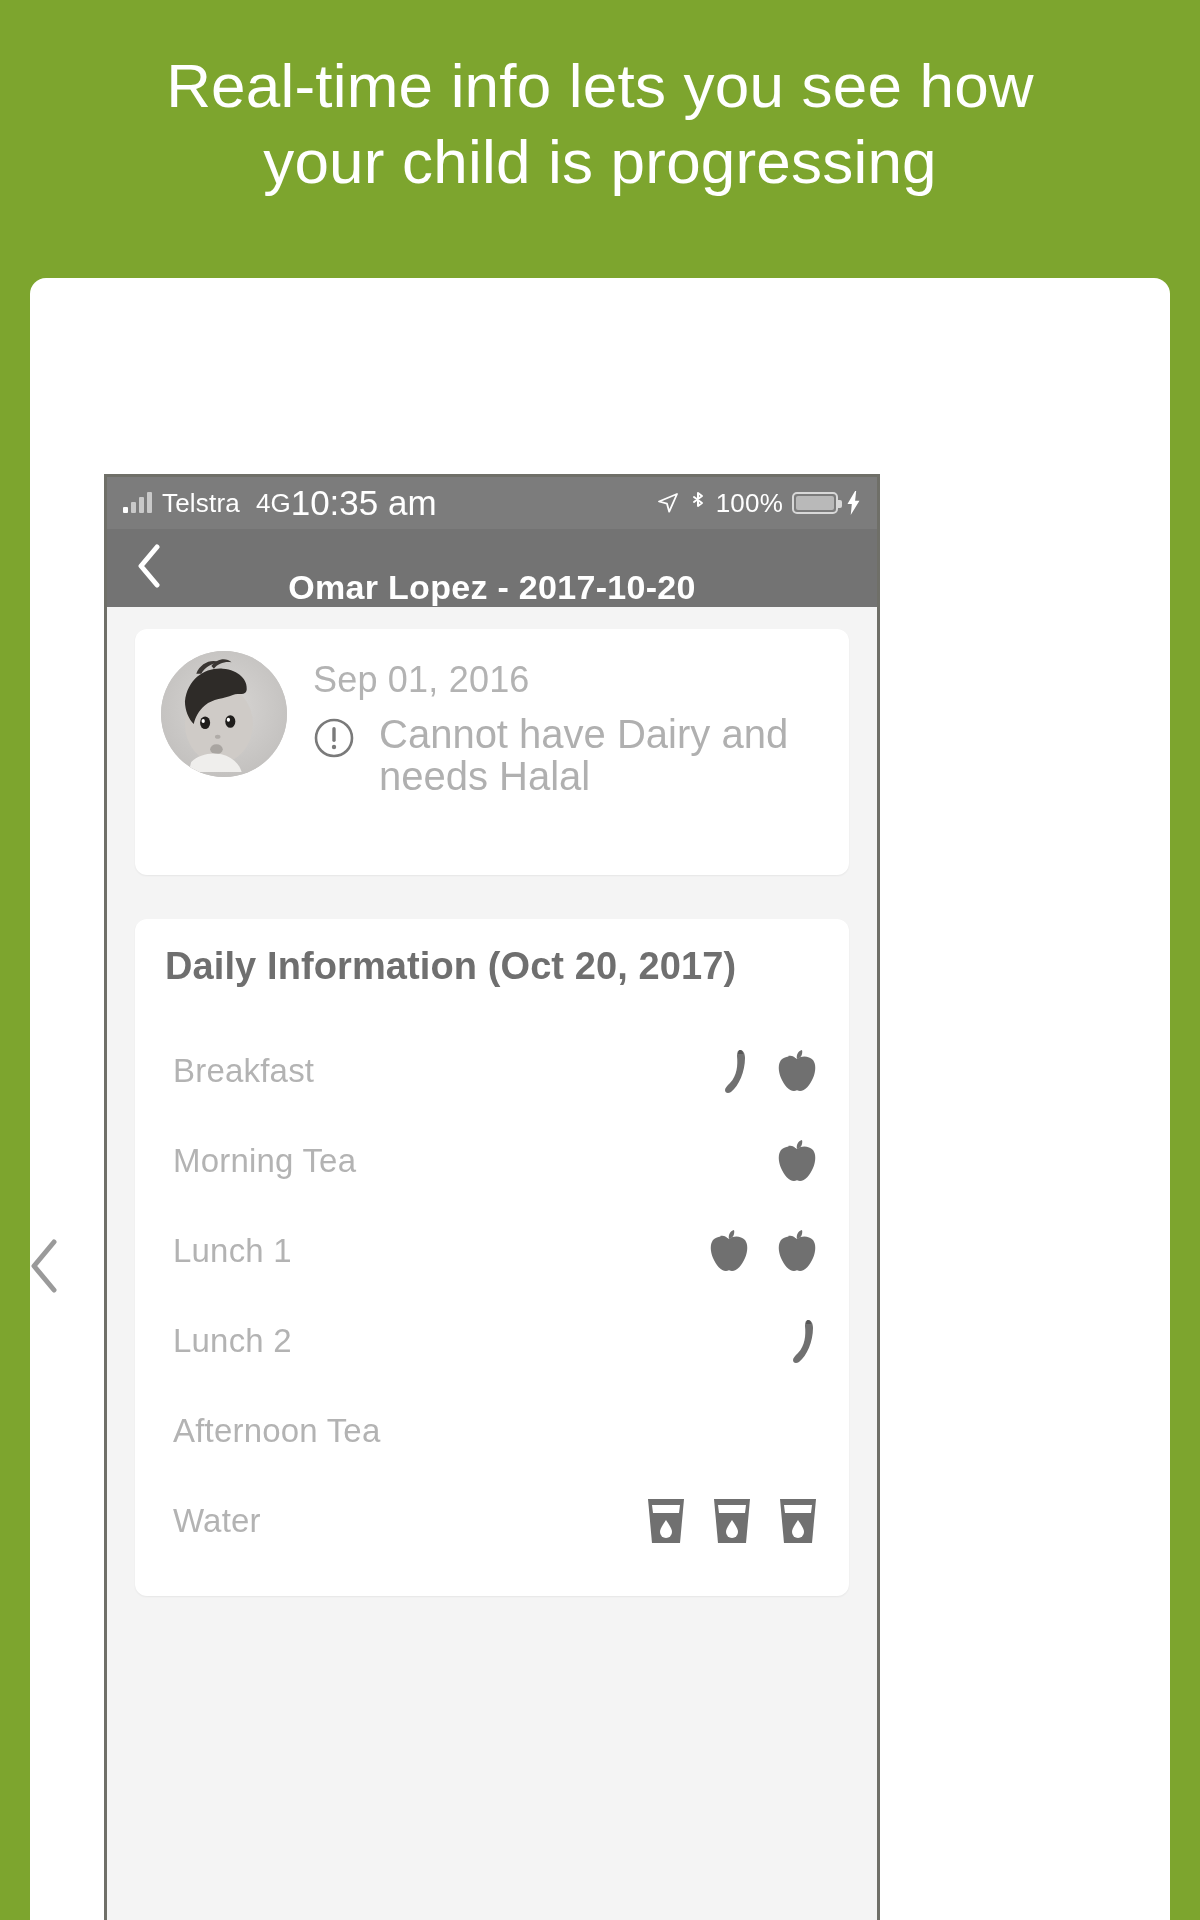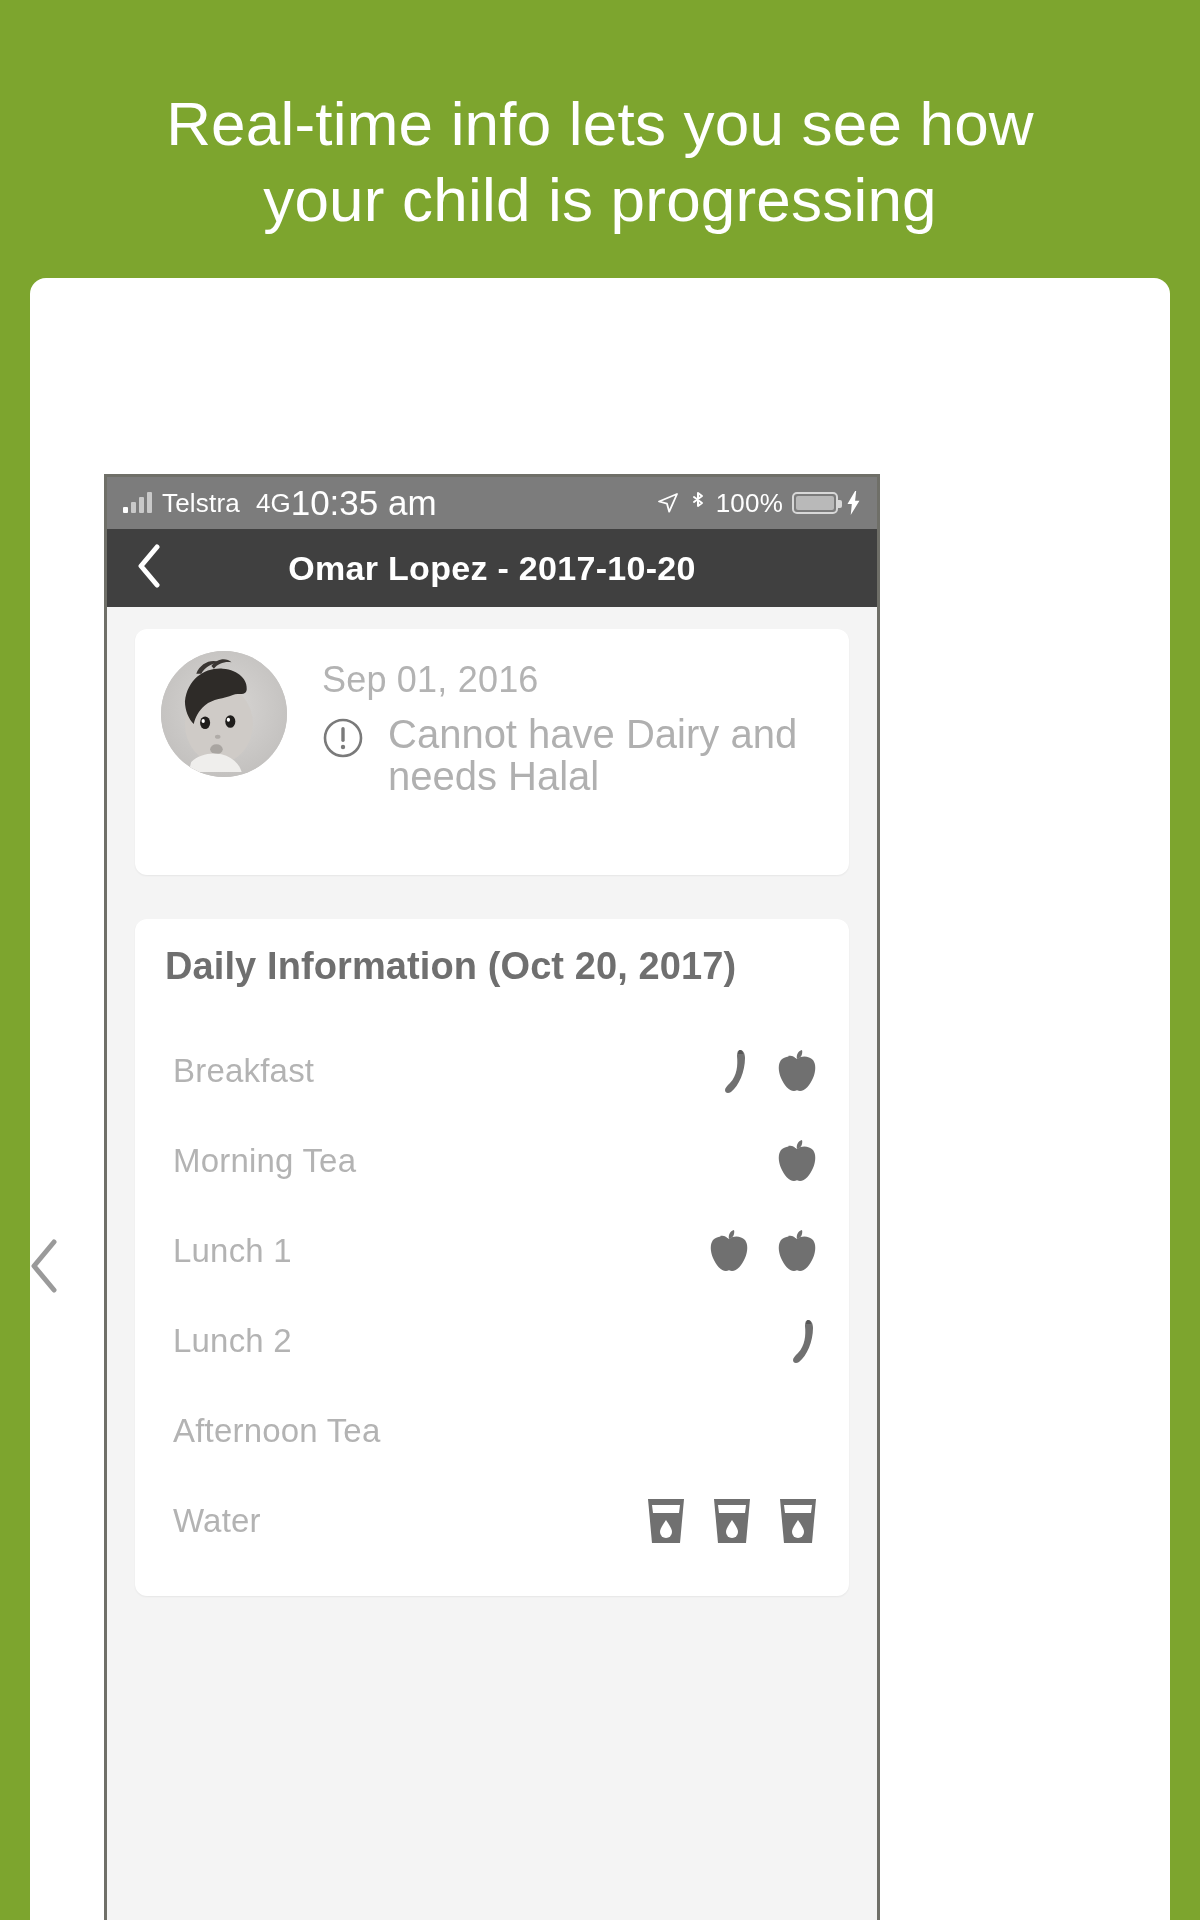--- a/index.html
+++ b/index.html
@@ -9,21 +9,21 @@
     overflow: hidden;
   }
   body {
     font-family: "Liberation Sans", sans-serif;
     background: #7da52e;
   }
 
   
   .promo {
     width: 1200px;
-    padding-top: 86px;
+    padding-top: 48px;
     text-align: center;
   }
   .promo-line {
     color: #ffffff;
     font-size: 62px;
     line-height: 76px;
     font-weight: 400;
     letter-spacing: 0.2px;
     white-space: nowrap;
   }
@@ -94,23 +94,23 @@
     border-radius: 0 2px 2px 0;
   }
   .battery > span {
     display:block; height:100%; width:100%;
     background:#b9b9b9; border-radius:2px;
   }
 
   
   .navbar {
     height: 78px;
-    background: #404040;
+    background: #737373;
     display: flex;
-    align-items: center;
+    align-items: flex-end;
     position: relative;
   }
   .nav-back {
     position: absolute;
     left: 22px;
     top: 50%;
     transform: translateY(-50%);
     width: 40px; height: 46px;
     display: flex; align-items: center; justify-content: center;
     cursor: pointer;
@@ -150,21 +150,21 @@
   .avatar {
     width: 126px; height: 126px;
     border-radius: 50%;
     flex: 0 0 auto;
     overflow: hidden;
     background: #c8c6c4;
     position: relative;
   }
   .avatar svg { display:block; width:100%; height:100%; }
 
-  .profile-info { padding-top: 8px; flex: 1 1 auto; margin-left: 9px; }
+  .profile-info { padding-top: 8px; flex: 1 1 auto; }
   .birth-date {
     color: #b3b3b3;
     font-size: 36px;
     margin-bottom: 12px;
     letter-spacing: .2px;
   }
   .allergy-row { display: flex; align-items: flex-start; gap: 24px; }
   .alert-icon { flex: 0 0 auto; margin-top: 4px; }
   .allergy-text {
     color: #b0b0b0;

